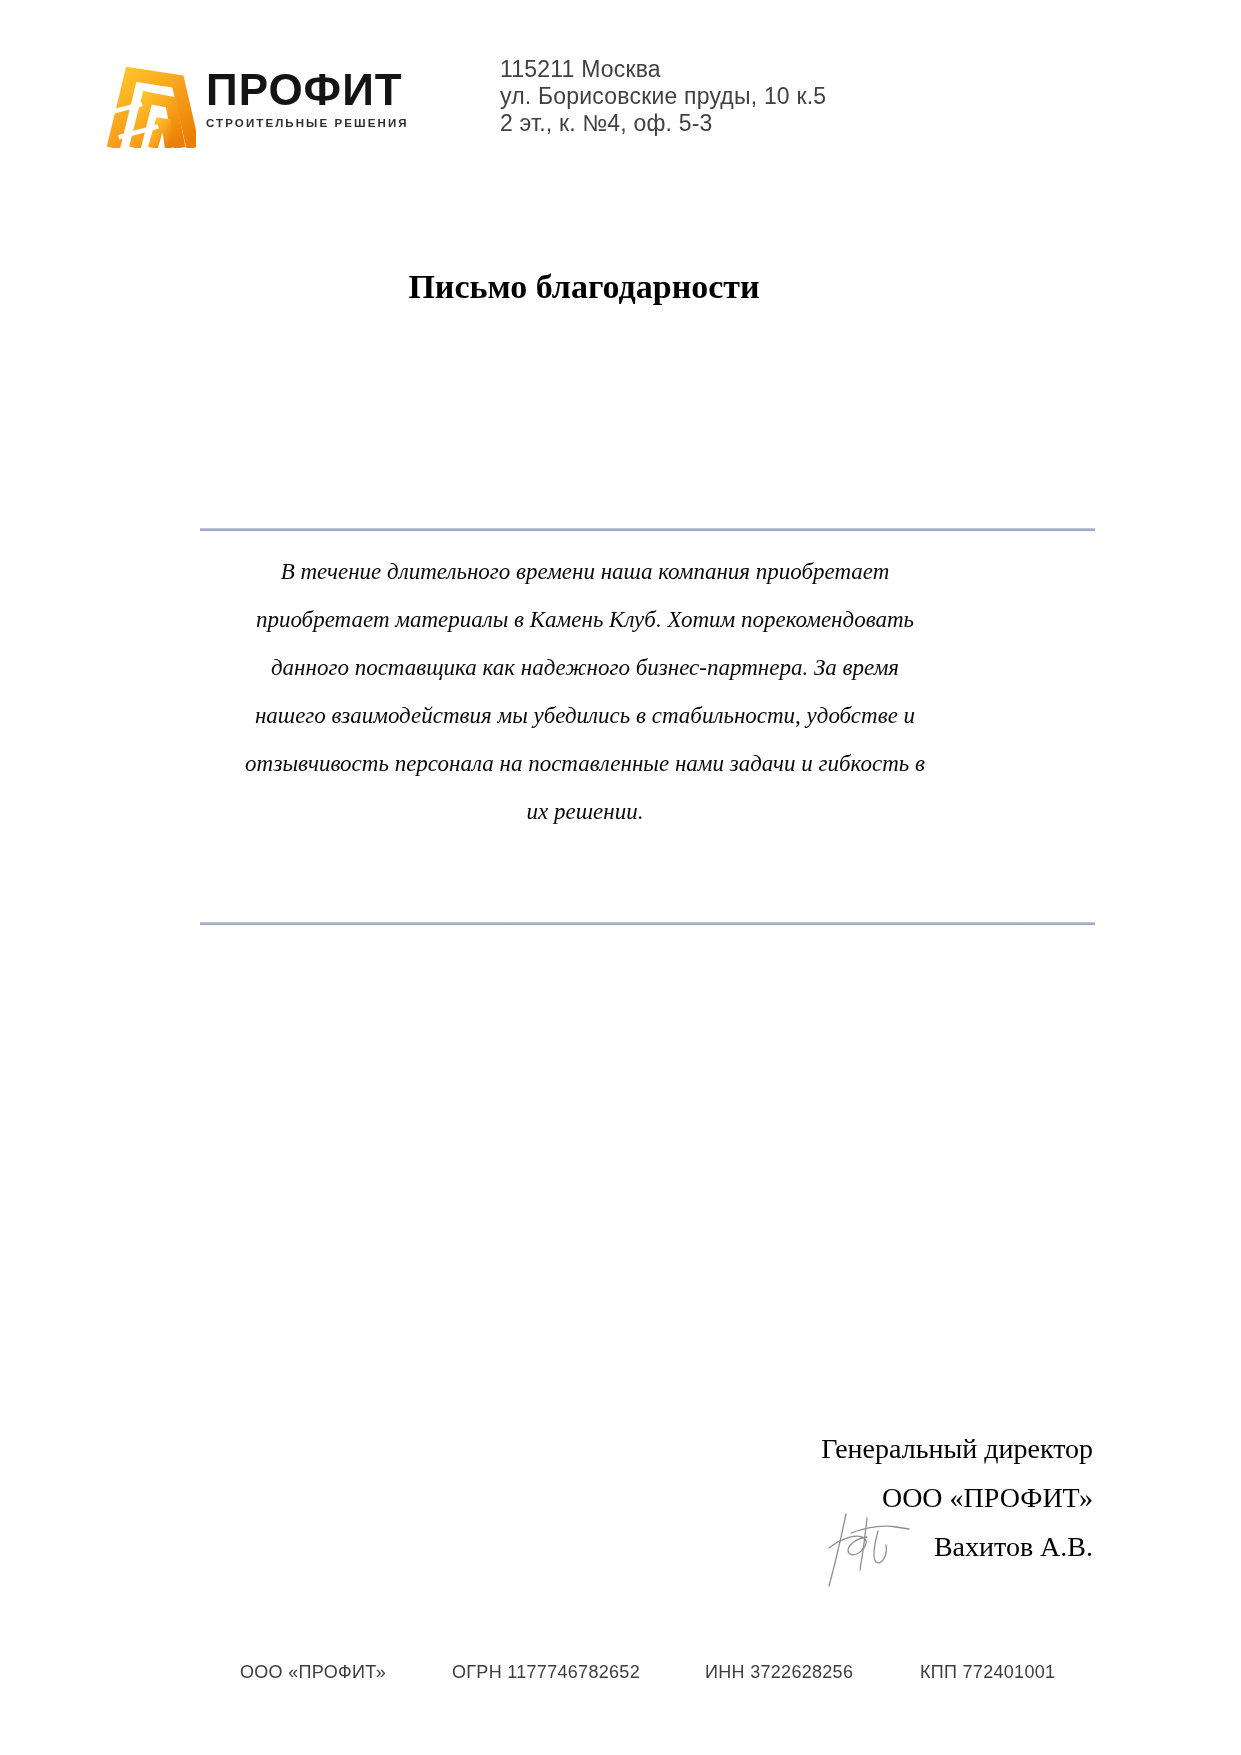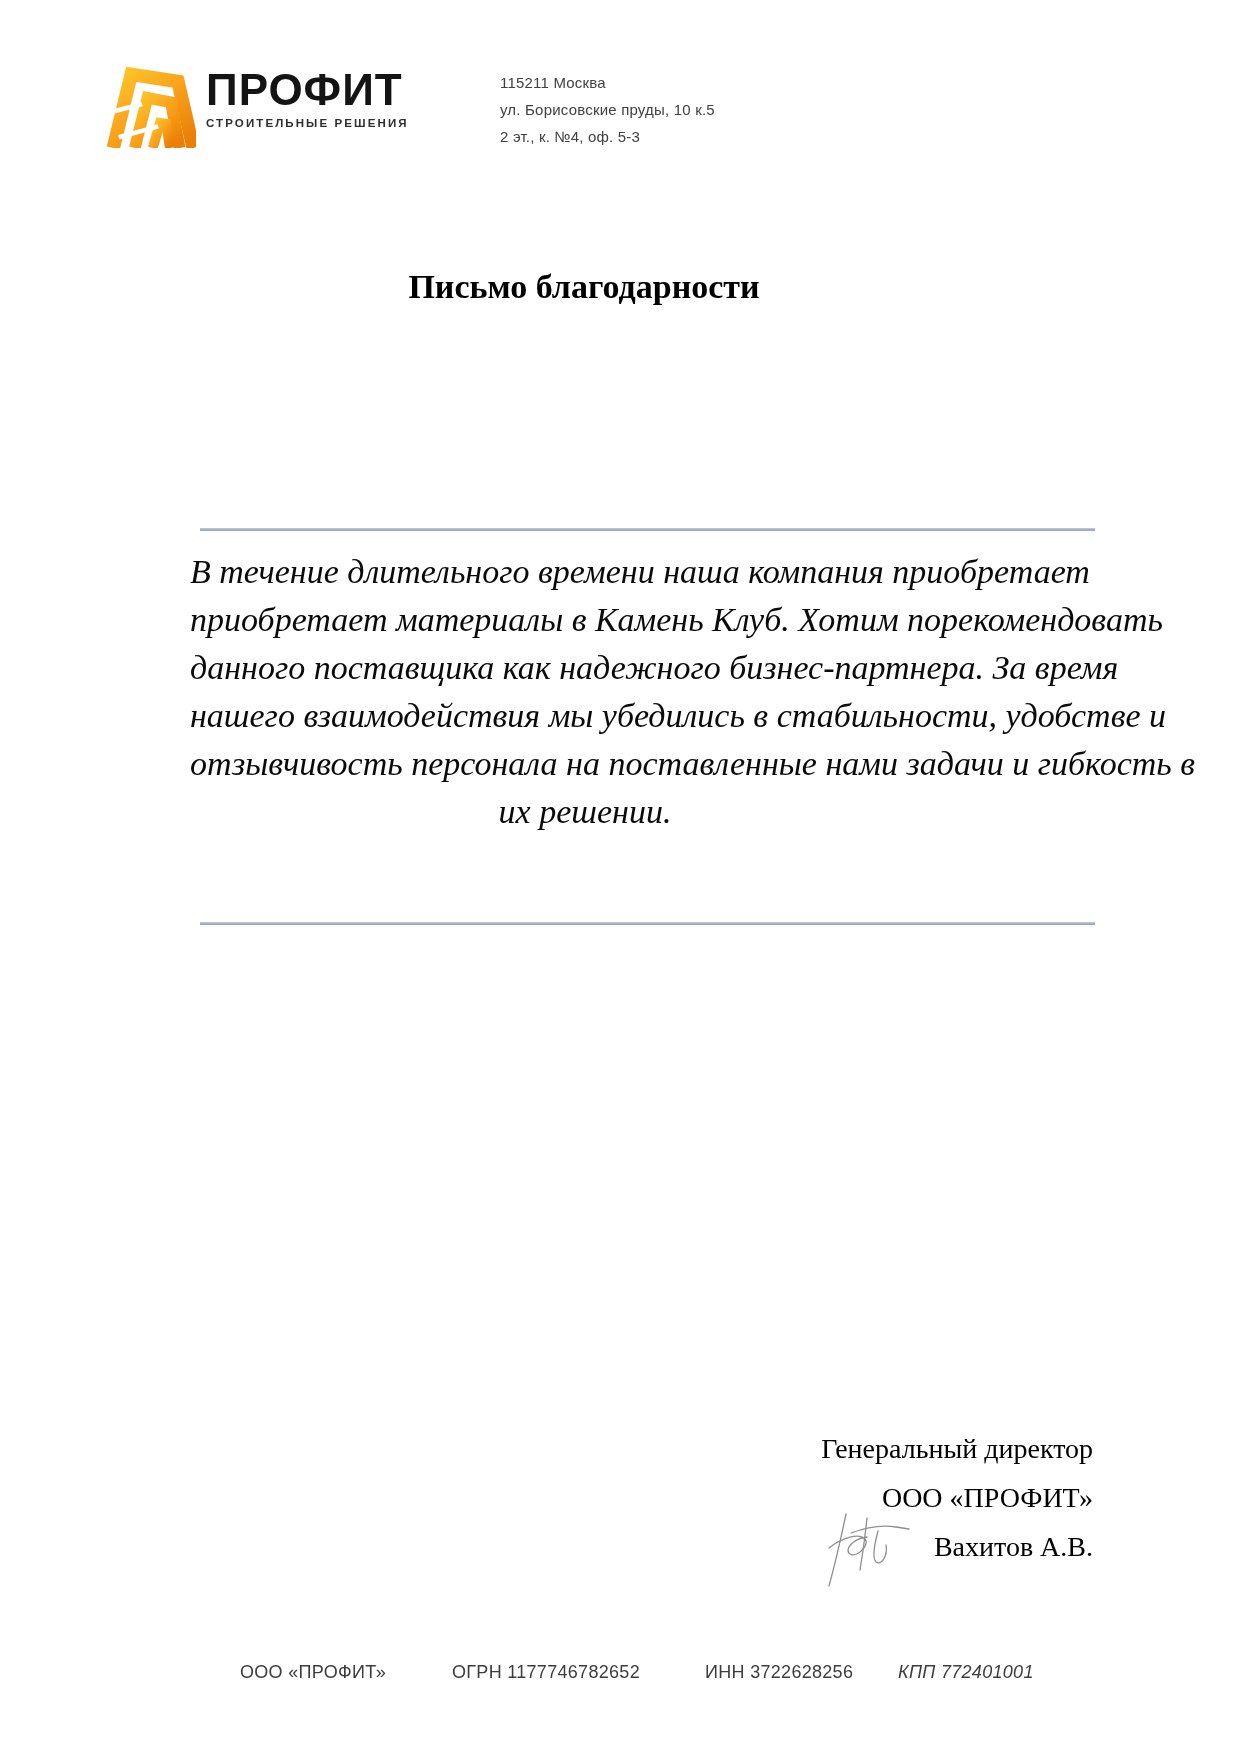--- a/index.html
+++ b/index.html
@@ -17,22 +17,22 @@
   .logo-textcol { margin-left:10px; padding-top:8px; }
   .logo-name {
     font-size:44px; font-weight:800; color:#141414;
     letter-spacing:1px; line-height:44px;
   }
   .logo-tagline {
     margin-top:5px; font-size:11.5px; font-weight:600; color:#2e2e2e;
     letter-spacing:2.1px; white-space:nowrap;
   }
   .hdr-col {
-    position:absolute; top:69px;
-    font-size:15px; line-height:27px; color:#414141; letter-spacing:0.2px;
+    position:absolute; top:56px;
+    font-size:23px; line-height:27px; color:#414141; letter-spacing:0.2px;
     white-space:nowrap;
   }
   .hdr-addr { left:500px; }
   .hdr-contacts { left:845px; }
 
   
   .doc-title {
     position:absolute; left:0; top:268px; width:1168px;
     text-align:center;
     font-family:"Liberation Serif", serif;
@@ -42,21 +42,21 @@
   
   .rule {
     position:absolute; left:200px; width:895px; height:3px;
     background:linear-gradient(to bottom, #c2cbd9 0%, #8fa0ba 100%);
   }
   .rule-top { top:528px; }
   .rule-bottom { top:922px; }
   .body-par {
     position:absolute; left:190px; top:548px; width:790px;
     font-family:"Liberation Serif", serif; font-style:italic;
-    font-size:34px; line-height:48px; color:#0a0a0a;
+    font-size:23px; line-height:48px; color:#0a0a0a;
     text-align:center;
   }
   .body-line { white-space:nowrap; }
 
   
   .sig {
     position:absolute; right:148px; top:1424px;
     font-family:"Liberation Serif", serif;
     font-size:28px; line-height:49px; color:#000000;
     text-align:right;
@@ -69,21 +69,21 @@
   .scribble svg { position:absolute; left:0; top:-20px; overflow:visible; }
 
   
   .footer-item {
     position:absolute; top:1662px;
     font-size:18px; color:#3d3d3d; letter-spacing:0.3px; white-space:nowrap;
   }
   .f-company { left:240px; }
   .f-ogrn   { left:452px;text-align:right; }
   .f-inn    { left:705px; }
-  .f-kpp    { left:898px;font-style:italic; }
+  .f-kpp    { left:920px; }
 </style>
 </head>
 <body>
 
 <div class="page">
 
   <div class="logo">
     <svg class="logo-icon" viewBox="0 0 100 98" aria-hidden="true">
       <defs>
         <linearGradient id="lgrad" x1="0" y1="0" x2="0.85" y2="1">

